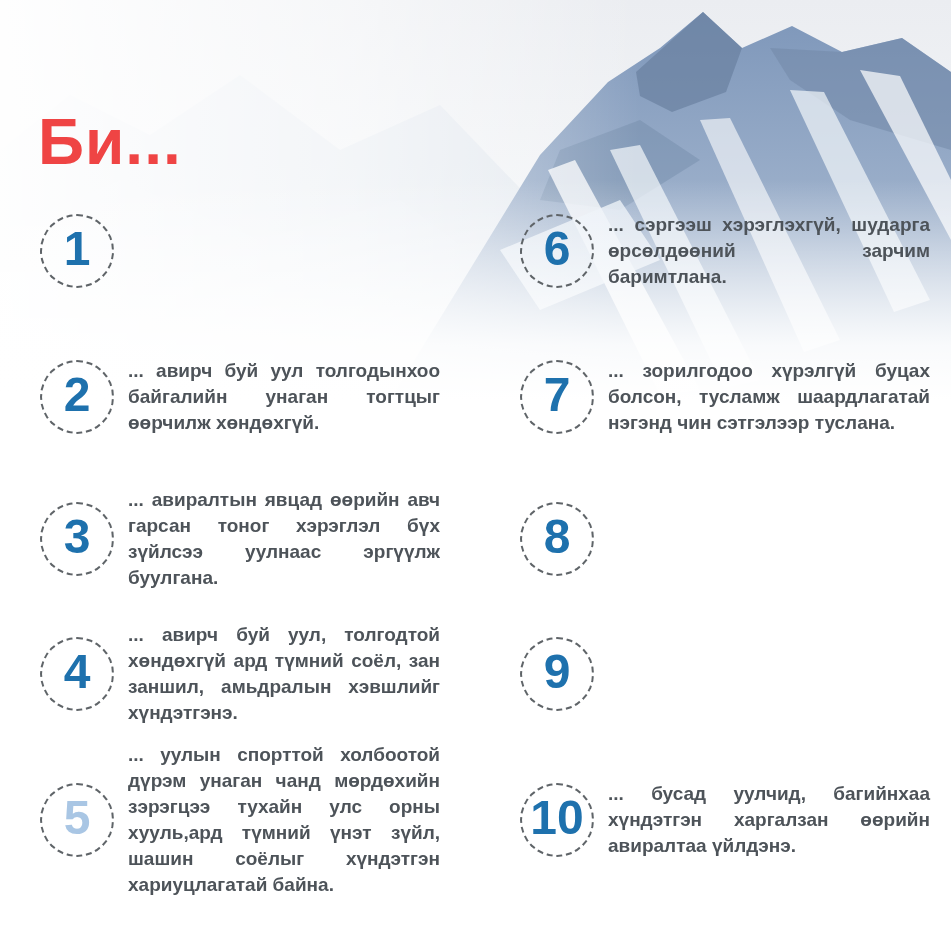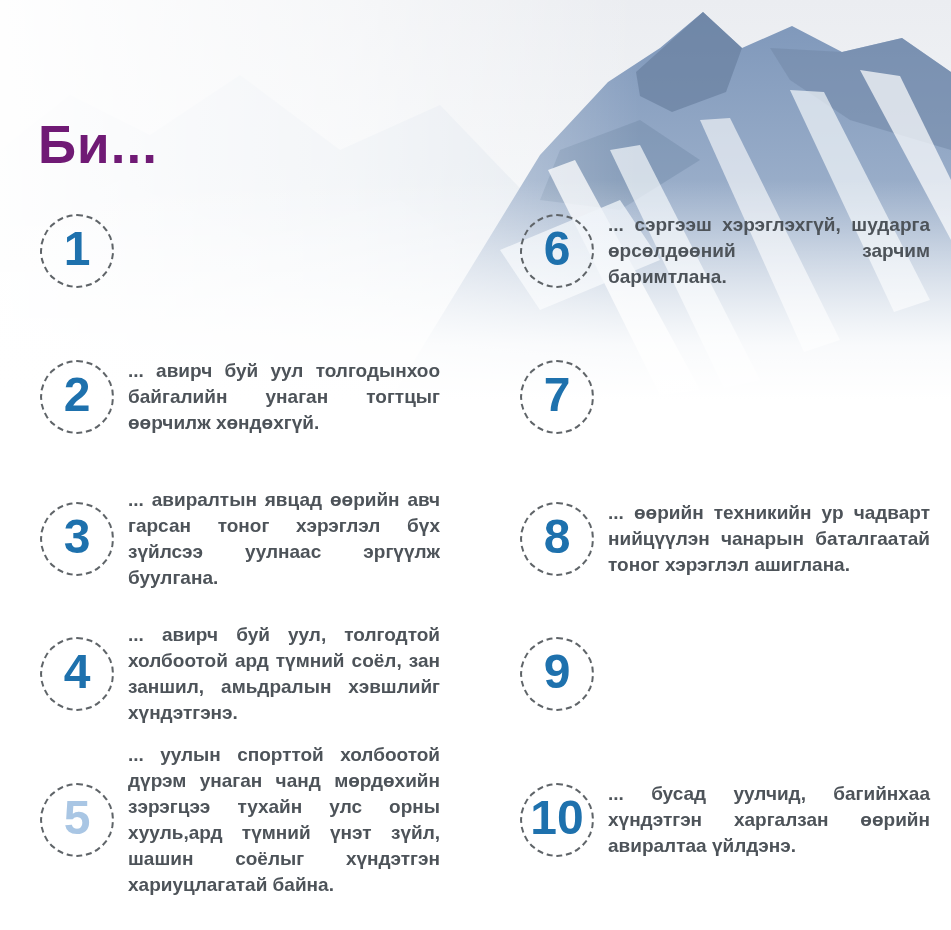--- a/index.html
+++ b/index.html
@@ -5,23 +5,23 @@
   html,body{margin:0;padding:0;}
   body{
     width:951px;height:930px;position:relative;overflow:hidden;
     background:#ffffff;
     font-family:"Liberation Sans", sans-serif;
   }
   
   .bg-art{position:absolute;top:0;left:0;width:951px;height:400px;z-index:0;}
   
   .page-title{
-    position:absolute;left:38px;top:78px;z-index:2;
-    font-size:53px;font-weight:700;letter-spacing:1px;
-    color:#701a75;
+    position:absolute;left:38px;top:62px;z-index:2;
+    font-size:64px;font-weight:700;letter-spacing:1px;
+    color:#ef4444;
   }
   
   .item{
     position:absolute;z-index:2;
     display:flex;align-items:center;gap:14px;
     transform:translateY(-50%);
   }
   .item.col-left{left:40px;width:400px;}
   .item.col-right{left:520px;width:410px;}
   .row-1{top:251px;}
@@ -113,45 +113,45 @@
 <div class="item col-left row-3">
   <div class="num-circle">
     <span class="num">3</span>
   </div>
   <p class="item-text">... авиралтын явцад өөрийн авч гарсан тоног хэрэглэл бүх зүйлсээ уулнаас эргүүлж буулгана.</p>
 </div>
 <div class="item col-left row-4">
   <div class="num-circle">
     <span class="num">4</span>
   </div>
-  <p class="item-text">... авирч буй уул, толгодтой холбоотой ард түмний соёл, зан заншил, амьдралын хэвшлийг хүндэтгэнэ.</p>
+  <p class="item-text">... авирч буй уул, толгодтой хөндөхгүй ард түмний соёл, зан заншил, амьдралын хэвшлийг хүндэтгэнэ.</p>
 </div>
 <div class="item col-left row-5">
   <div class="num-circle">
     <span class="num light">5</span>
   </div>
   <p class="item-text">... уулын спорттой холбоотой дүрэм унаган чанд мөрдөхийн зэрэгцээ тухайн улс орны хууль,ард түмний үнэт зүйл, шашин соёлыг хүндэтгэн хариуцлагатай байна.</p>
 </div>
 
 <div class="item col-right row-1">
   <div class="num-circle">
     <span class="num">6</span>
   </div>
   <p class="item-text">... сэргээш хэрэглэхгүй, шударга өрсөлдөөний зарчим баримтлана.</p>
 </div>
 <div class="item col-right row-2">
   <div class="num-circle">
     <span class="num">7</span>
   </div>
+  <p class="item-text">... зорилгодоо хүрэлгүй буцах болсон, тусламж шаардлагатай нэгэнд чин сэтгэлээр туслана.</p>
 </div>
 <div class="item col-right row-3">
   <div class="num-circle">
     <span class="num">8</span>
   </div>
-  <p class="item-text">... өөрийн техникийн ур чадварт нийцүүлэн чанарын баталгаатай тоног хэрэглэл ашиглана.</p>
 </div>
 <div class="item col-right row-4">
   <div class="num-circle">
     <span class="num">9</span>
   </div>
 </div>
 <div class="item col-right row-5">
   <div class="num-circle">
     <span class="num">10</span>
   </div>

